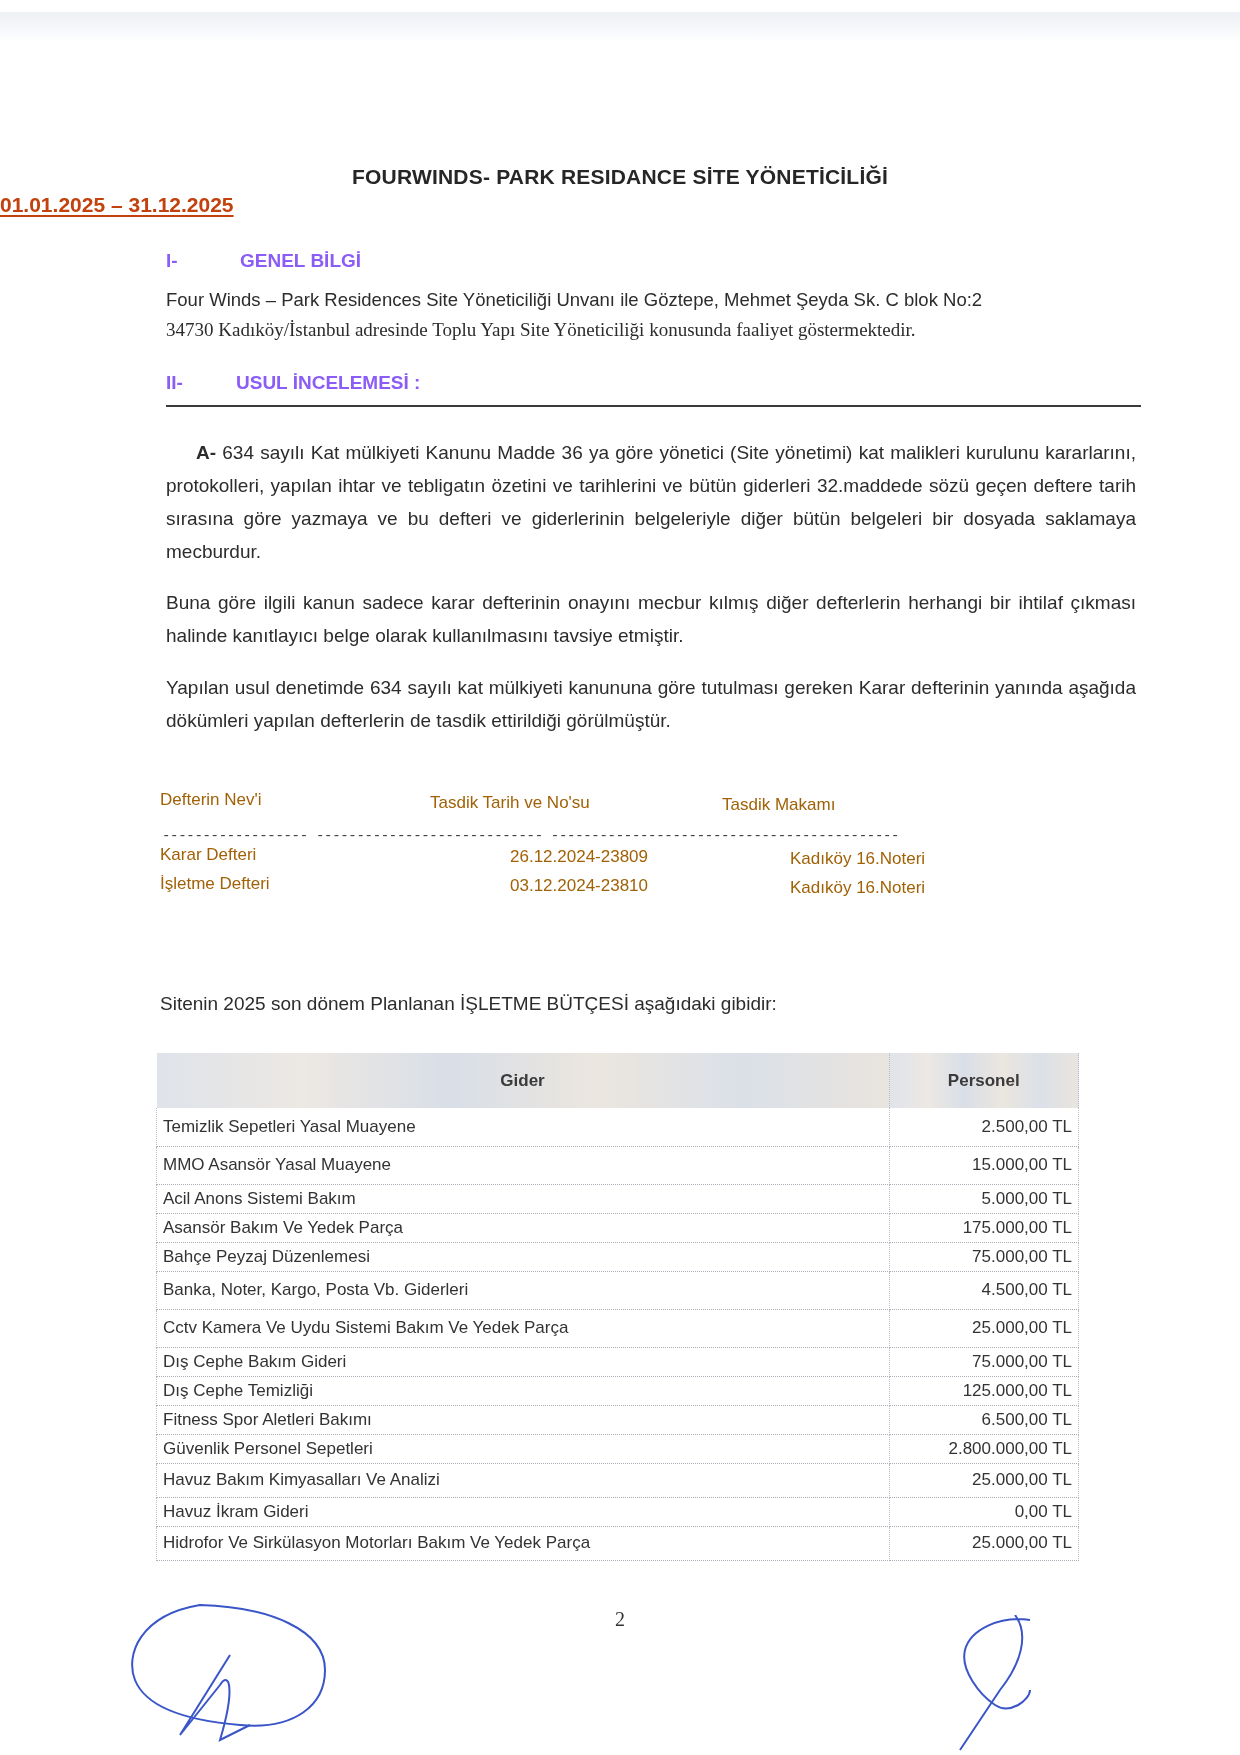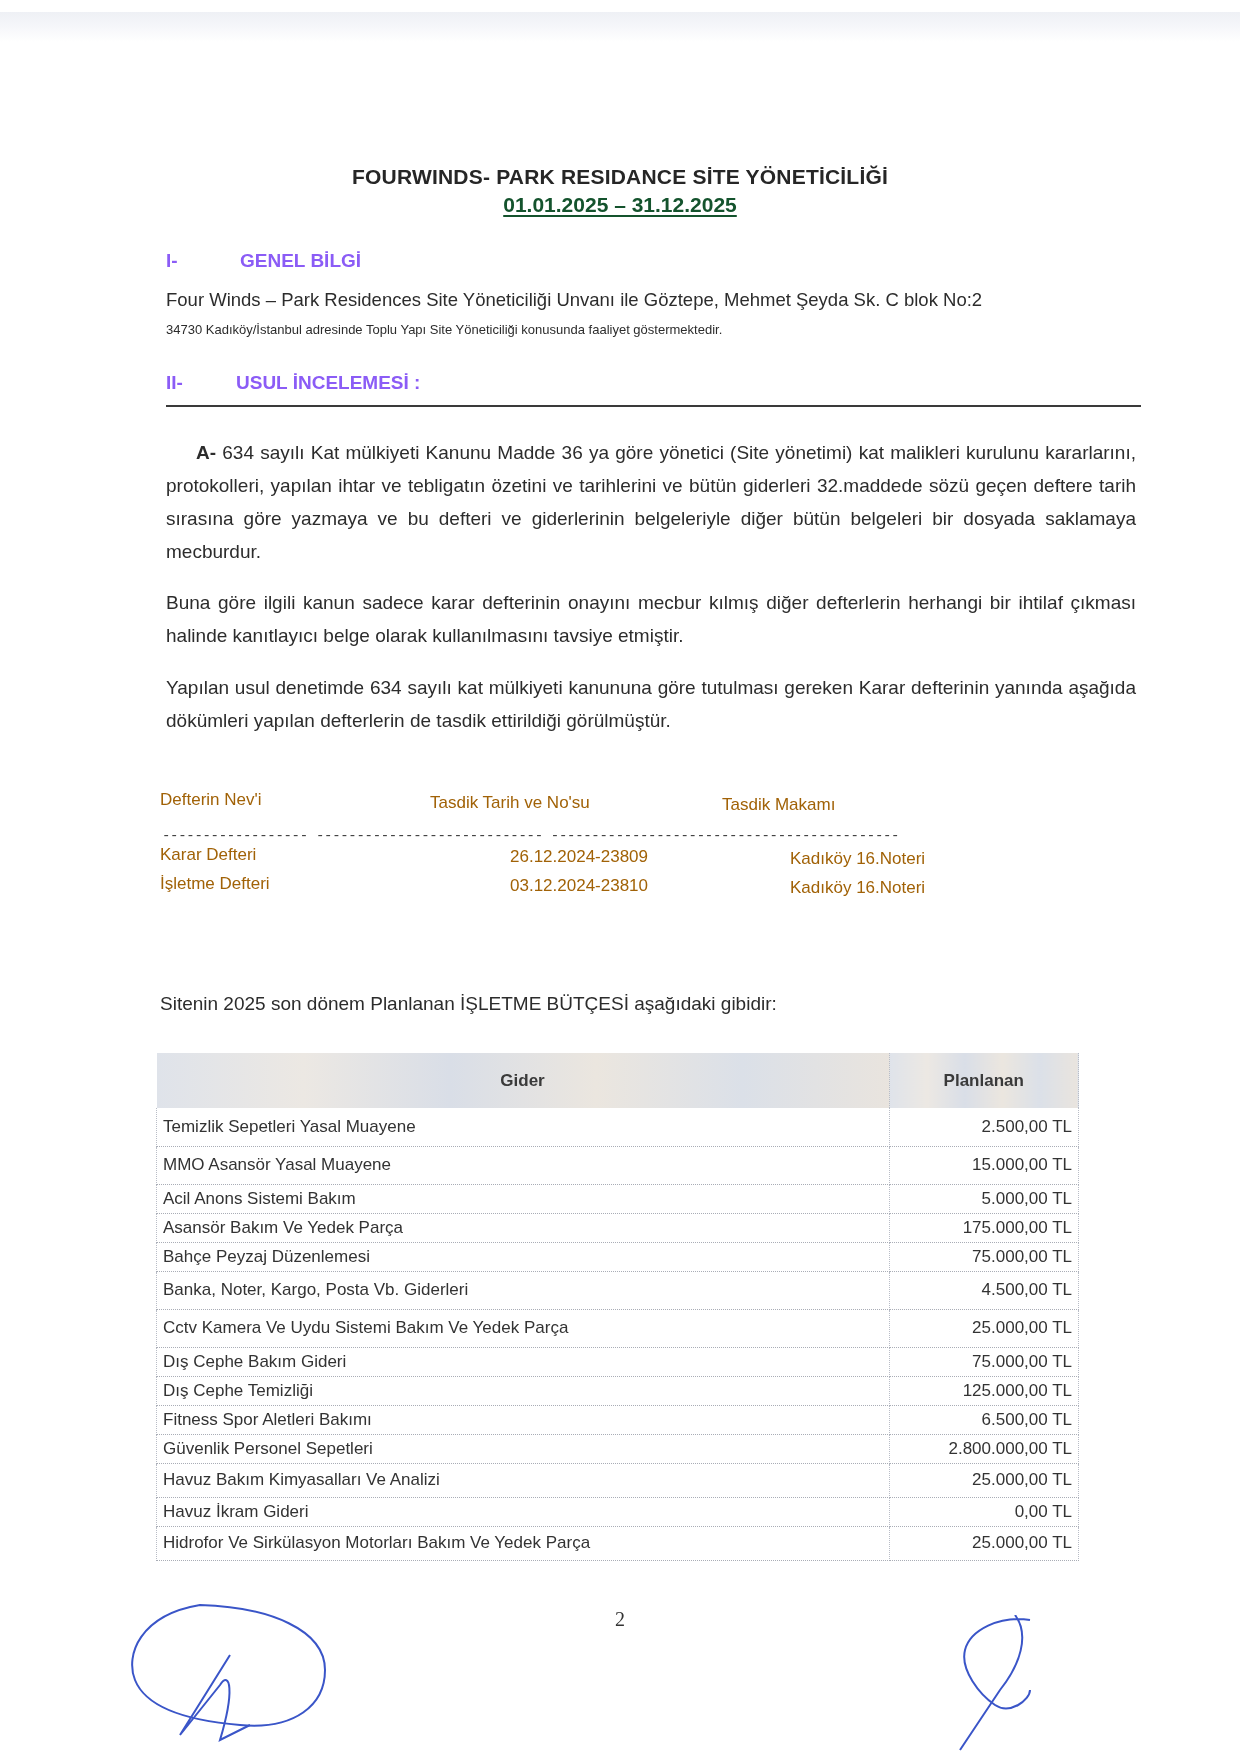--- a/index.html
+++ b/index.html
@@ -9,22 +9,22 @@
     }
     .scan-top {
       position: absolute; left: 0; top: 12px; width: 1240px; height: 30px;
       background: linear-gradient(to bottom, #eef0f5 0%, #f6f7fa 50%, #ffffff 100%);
     }
     .page-title {
       position: absolute; left: 0; width: 1240px; top: 165px; text-align: center;
       font-weight: bold; font-size: 21px; letter-spacing: 0.2px; color: #262626;
     }
     .page-subtitle {
-      position: absolute; left: 0; width: 1240px; top: 193px; text-align: center;
-      font-weight: bold; font-size: 21px; color: #14532d;
+      position: absolute; left: 0; width: 1240px; top: 193px; text-align: left;
+      font-weight: bold; font-size: 21px; color: #c2410c;
     }
     .page-subtitle span { text-decoration: underline; text-underline-offset: 3px; }
     .section-head {
       position: absolute; left: 166px; font-weight: bold; font-size: 19px; color: #8b5cf6;
     }
     .section-head .num { display: inline-block; width: 74px; }
     .para {
       position: absolute; left: 166px; width: 970px; font-size: 19px; line-height: 31px; color: #2c2c2c;
       text-align: justify;
     }
@@ -66,21 +66,21 @@
 
 <div class="scan-top"></div>
 
 <div class="page-title">FOURWINDS- PARK RESIDANCE SİTE YÖNETİCİLİĞİ</div>
 <div class="page-subtitle"><span>01.01.2025 – 31.12.2025</span></div>
 
 <div class="section-head" style="top:250px;">
   <span class="num">I-</span><span>GENEL BİLGİ</span>
 </div>
 <div class="para" style="top:284px; font-size:18.5px;">Four Winds – Park Residences Site Yöneticiliği Unvanı ile Göztepe, Mehmet Şeyda Sk. C blok No:2</div>
-<div class="para" style="top:314px; font-size:13px;">34730 Kadıköy/İstanbul adresinde Toplu Yapı Site Yöneticiliği konusunda faaliyet göstermektedir.</div>
+<div class="para" style="top:314px; font-size:19px;font-family:Liberation Serif, serif;">34730 Kadıköy/İstanbul adresinde Toplu Yapı Site Yöneticiliği konusunda faaliyet göstermektedir.</div>
 
 <div class="section-head" style="top:372px;">
   <span class="num" style="width:70px;">II-</span><span>USUL İNCELEMESİ :</span>
 </div>
 <div class="rule"></div>
 
 <div class="para" style="top:436px; text-indent:30px; line-height:33px;">
   <b>A-</b>
   <span>634 sayılı Kat mülkiyeti Kanunu Madde 36 ya göre yönetici (Site yönetimi) kat malikleri kurulunu kararlarını, protokolleri, yapılan ihtar ve tebligatın özetini ve tarihlerini ve bütün giderleri 32.maddede sözü geçen deftere tarih sırasına göre yazmaya ve bu defteri ve giderlerinin belgeleriyle diğer bütün belgeleri bir dosyada saklamaya mecburdur.</span>
 </div>
@@ -99,21 +99,21 @@
 <div class="defter-row" style="left:160px; top:874px;">İşletme Defteri</div>
 <div class="defter-row" style="left:510px; top:876px;">03.12.2024-23810</div>
 <div class="defter-row" style="left:790px; top:878px;">Kadıköy 16.Noteri</div>
 
 <div class="budget-intro">Sitenin 2025 son dönem Planlanan İŞLETME BÜTÇESİ aşağıdaki gibidir:</div>
 
 <table class="budget-table">
   <thead>
     <tr>
       <th class="col-gider">Gider</th>
-      <th class="col-planlanan">Planlanan</th>
+      <th class="col-planlanan">Personel</th>
     </tr>
   </thead>
   <tbody>
     <tr style="height:38px;">
         <td>Temizlik Sepetleri Yasal Muayene</td>
         <td class="amt">2.500,00 TL</td>
       </tr>
     <tr style="height:38px;">
         <td>MMO Asansör Yasal Muayene</td>
         <td class="amt">15.000,00 TL</td>

